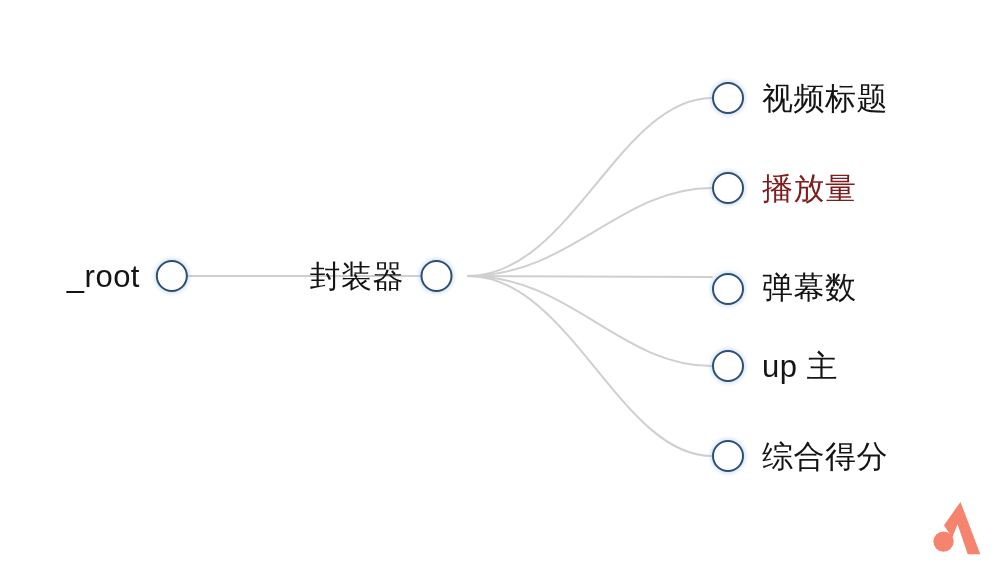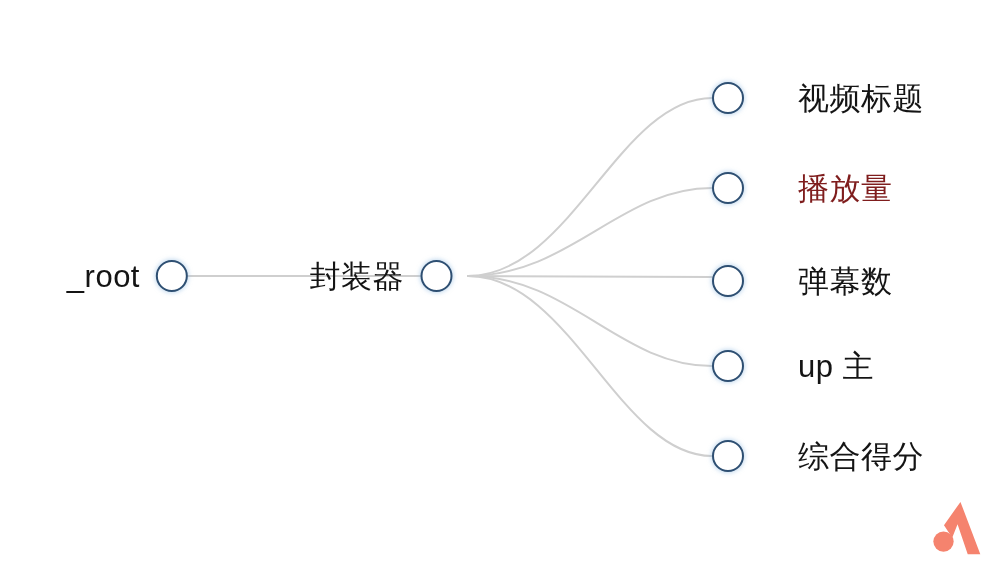--- a/index.html
+++ b/index.html
@@ -54,21 +54,20 @@
   }
   .node.label-right .node-label {
     margin-left: 18px;
   }
   
   .node.anchor-right {
     transform: translate(-100%, -50%);
   }
   .node.anchor-left {
     transform: translate(0, -50%);
-    gap: 36px;
   }
   .logo {
     position: absolute;
     width: 62px;
     height: 62px;
   }
   .logo svg {
     display: block;
     width: 100%;
     height: 100%;
@@ -103,21 +102,21 @@
   <div class="node label-right anchor-left" id="node-leaf-0" style="left: 712px; top: 98px;">
     <span class="node-circle" style="border-color: rgb(46, 79, 114); background: rgb(255, 255, 255);"></span>
     <span class="node-label" style="color: rgb(20, 20, 20);">视频标题</span>
   </div>
 
   <div class="node label-right anchor-left" id="node-leaf-1" style="left: 712px; top: 188px;">
     <span class="node-circle" style="border-color: rgb(46, 79, 114); background: rgb(255, 255, 255);"></span>
     <span class="node-label" style="color: #7f1d1d;">播放量</span>
   </div>
 
-  <div class="node label-right anchor-left" id="node-leaf-2" style="left: 712px; top: 281px;">
+  <div class="node label-right anchor-left" id="node-leaf-2" style="left: 712px; top: 289px; font-family: Liberation Mono, monospace;">
     <span class="node-circle" style="border-color: rgb(46, 79, 114); background: rgb(255, 255, 255);"></span>
     <span class="node-label" style="color: rgb(20, 20, 20);">弹幕数</span>
   </div>
 
   <div class="node label-right anchor-left" id="node-leaf-3" style="left: 712px; top: 366px;">
     <span class="node-circle" style="border-color: rgb(46, 79, 114); background: rgb(255, 255, 255);"></span>
     <span class="node-label" style="color: rgb(20, 20, 20); text-align: center;">up 主</span>
   </div>
 
   <div class="node label-right anchor-left" id="node-leaf-4" style="left: 712px; top: 456px; align-items: center;">

